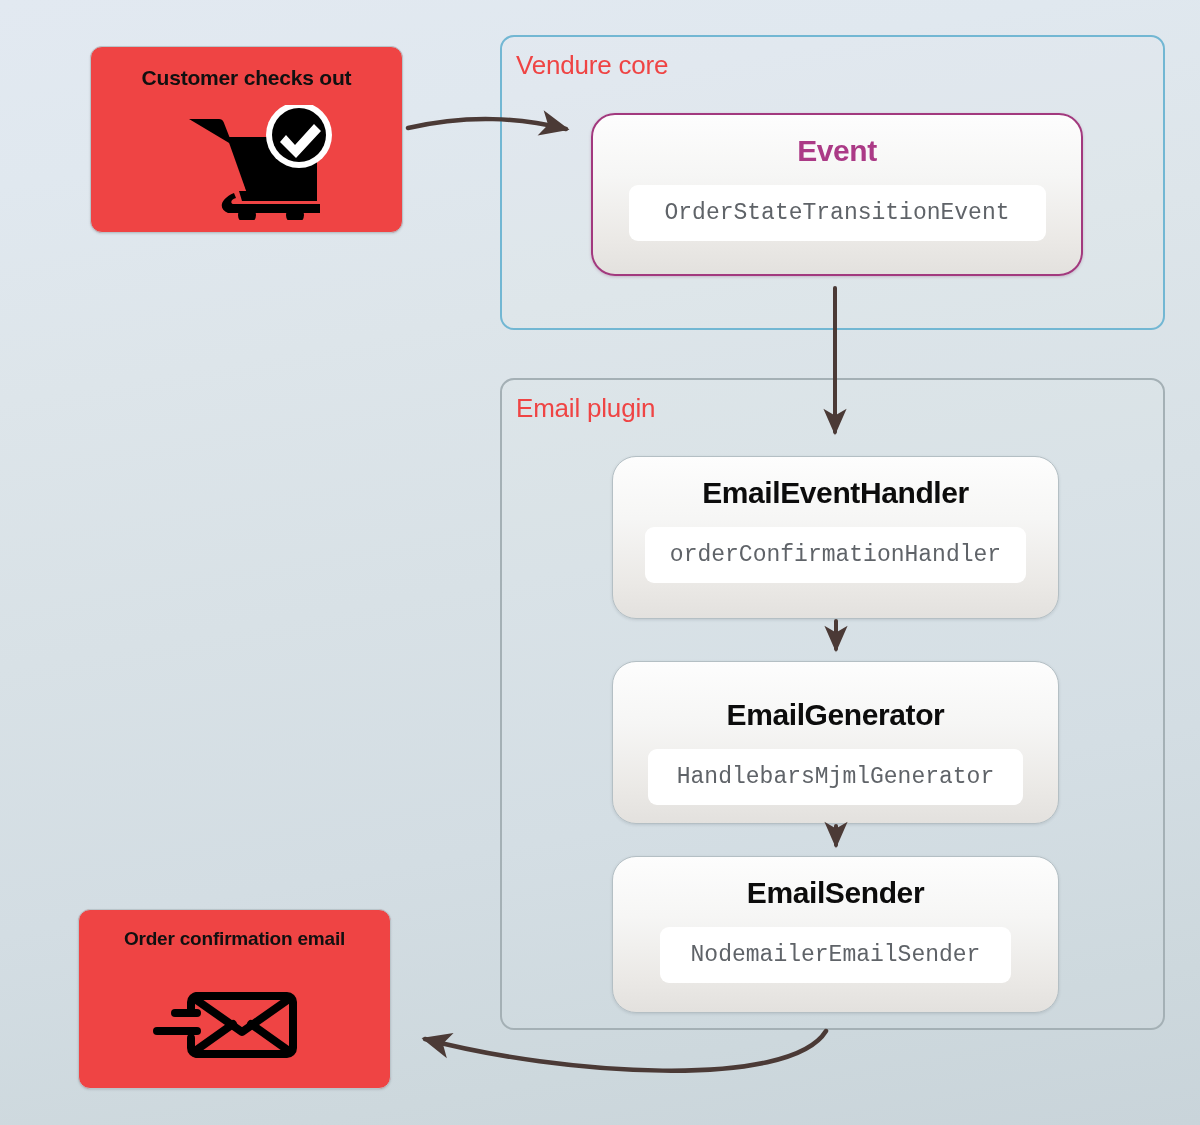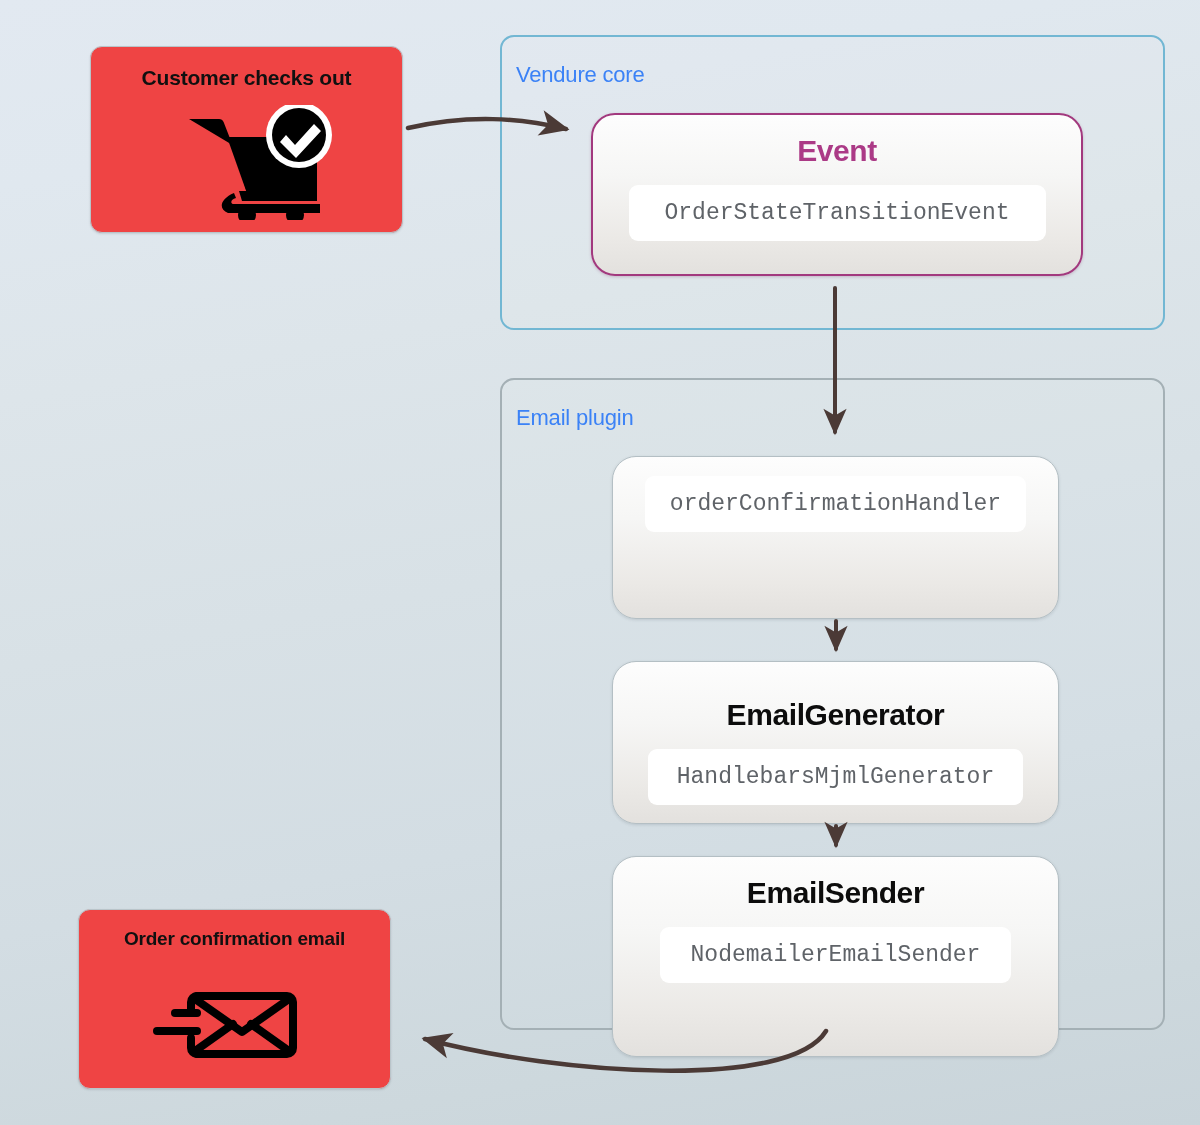--- a/index.html
+++ b/index.html
@@ -49,25 +49,24 @@
   .group-core {
     border: 2px solid #72b7d3;
   }
   .group-plugin {
     border: 2px solid #a4b0b5;
   }
   .group-label {
     position: absolute;
     top: 13px;
     left: 14px;
-    font-size: 22px;
-    color: #3b82f6;
+    font-size: 26px;
+    color: #ef4444;
     letter-spacing: -0.2px;
     white-space: nowrap;
-    margin-top: 12px;
   }
 
   
   .node {
     position: absolute;
     box-sizing: border-box;
     border-radius: 24px;
     background: linear-gradient(180deg, #fdfdfd 0%, #f6f6f5 38%, #ebe9e6 78%, #e3e1de 100%);
     border: 1.5px solid #b4bfc4;
     box-shadow: 0 1px 3px rgba(70,85,95,0.18);
@@ -155,29 +154,30 @@
       </svg>
     </div>
   </div>
 
   <div class="node event" style="left:591px; top:113px; width:492px; height:163px;">
     <div class="node-title accent" style="margin-top:21px;">Event</div>
     <div class="node-code" style="margin-top:19px; width:417px; height:56px;">OrderStateTransitionEvent</div>
   </div>
 
   <div class="node" style="left:612px; top:456px; width:447px; height:163px;">
+    <div class="node-title" style="margin-top:21px;">EmailEventHandler</div>
     <div class="node-code" style="margin-top:19px; width:381px; height:56px;">orderConfirmationHandler</div>
   </div>
 
   <div class="node" style="left:612px; top:661px; width:447px; height:163px;">
     <div class="node-title" style="margin-top:38px;">EmailGenerator</div>
     <div class="node-code" style="margin-top:19px; width:375px; height:56px;">HandlebarsMjmlGenerator</div>
   </div>
 
-  <div class="node" style="left:612px; top:856px; width:447px; height:201px;">
+  <div class="node" style="left:612px; top:856px; width:447px; height:157px;">
     <div class="node-title" style="margin-top:21px;">EmailSender</div>
     <div class="node-code" style="margin-top:19px; width:351px; height:56px;text-align:center;">NodemailerEmailSender</div>
   </div>
 
   <div class="endbox" style="left:78px; top:909px; width:313px; height:180px;">
     <div class="caption" style="font-size:19px; margin-top:18px;">Order confirmation email</div>
     <div class="icon-wrap" style="left:0; top:52px; width:313px; height:120px;">
       <svg width="313" height="120" viewBox="0 0 313 120">
         <g stroke="#000000" stroke-width="8" fill="none" stroke-linecap="round" stroke-linejoin="round">
 

